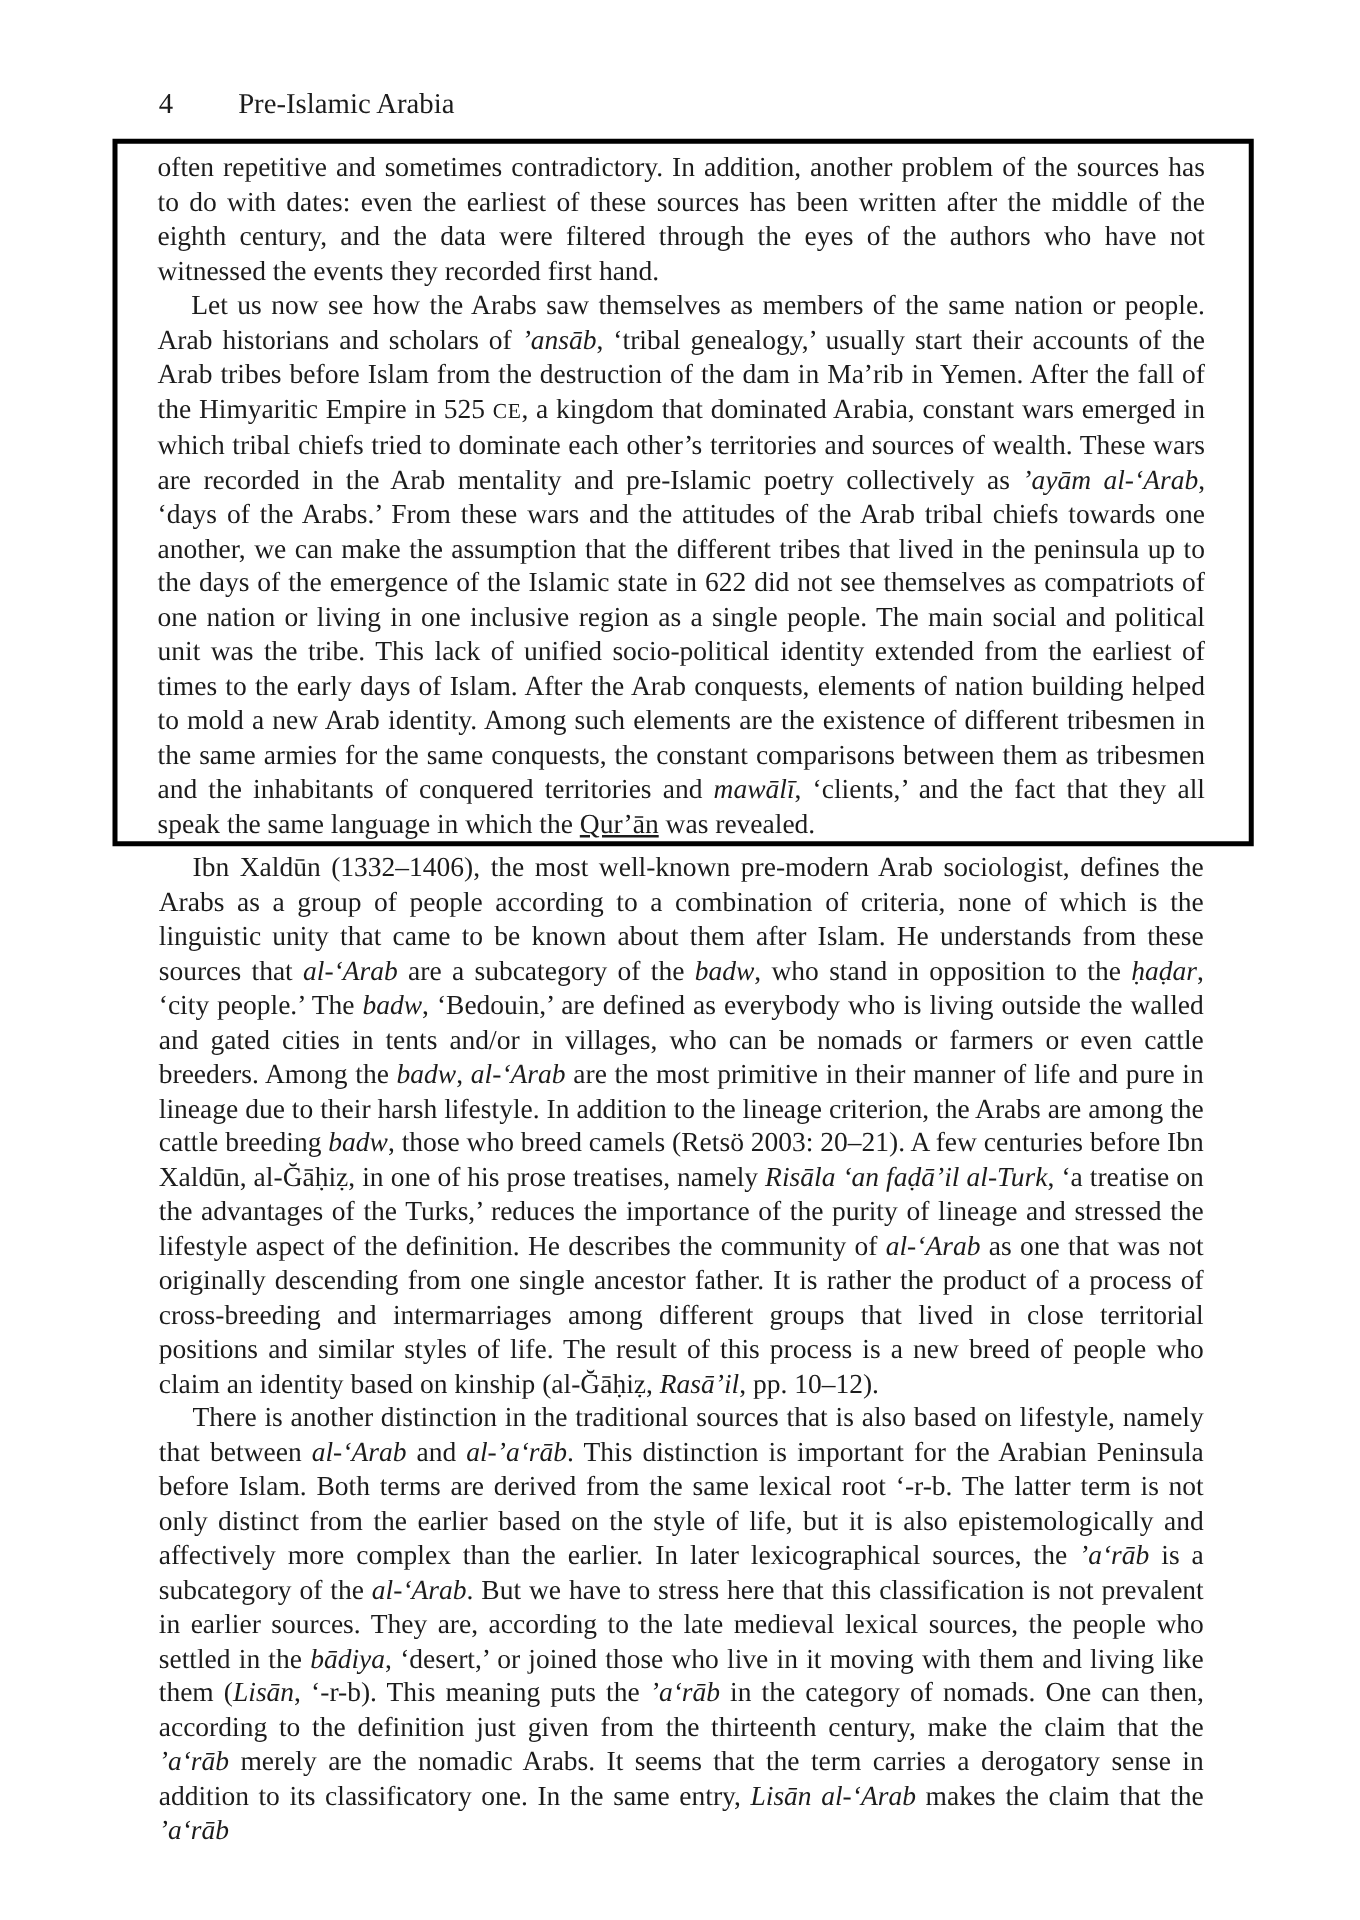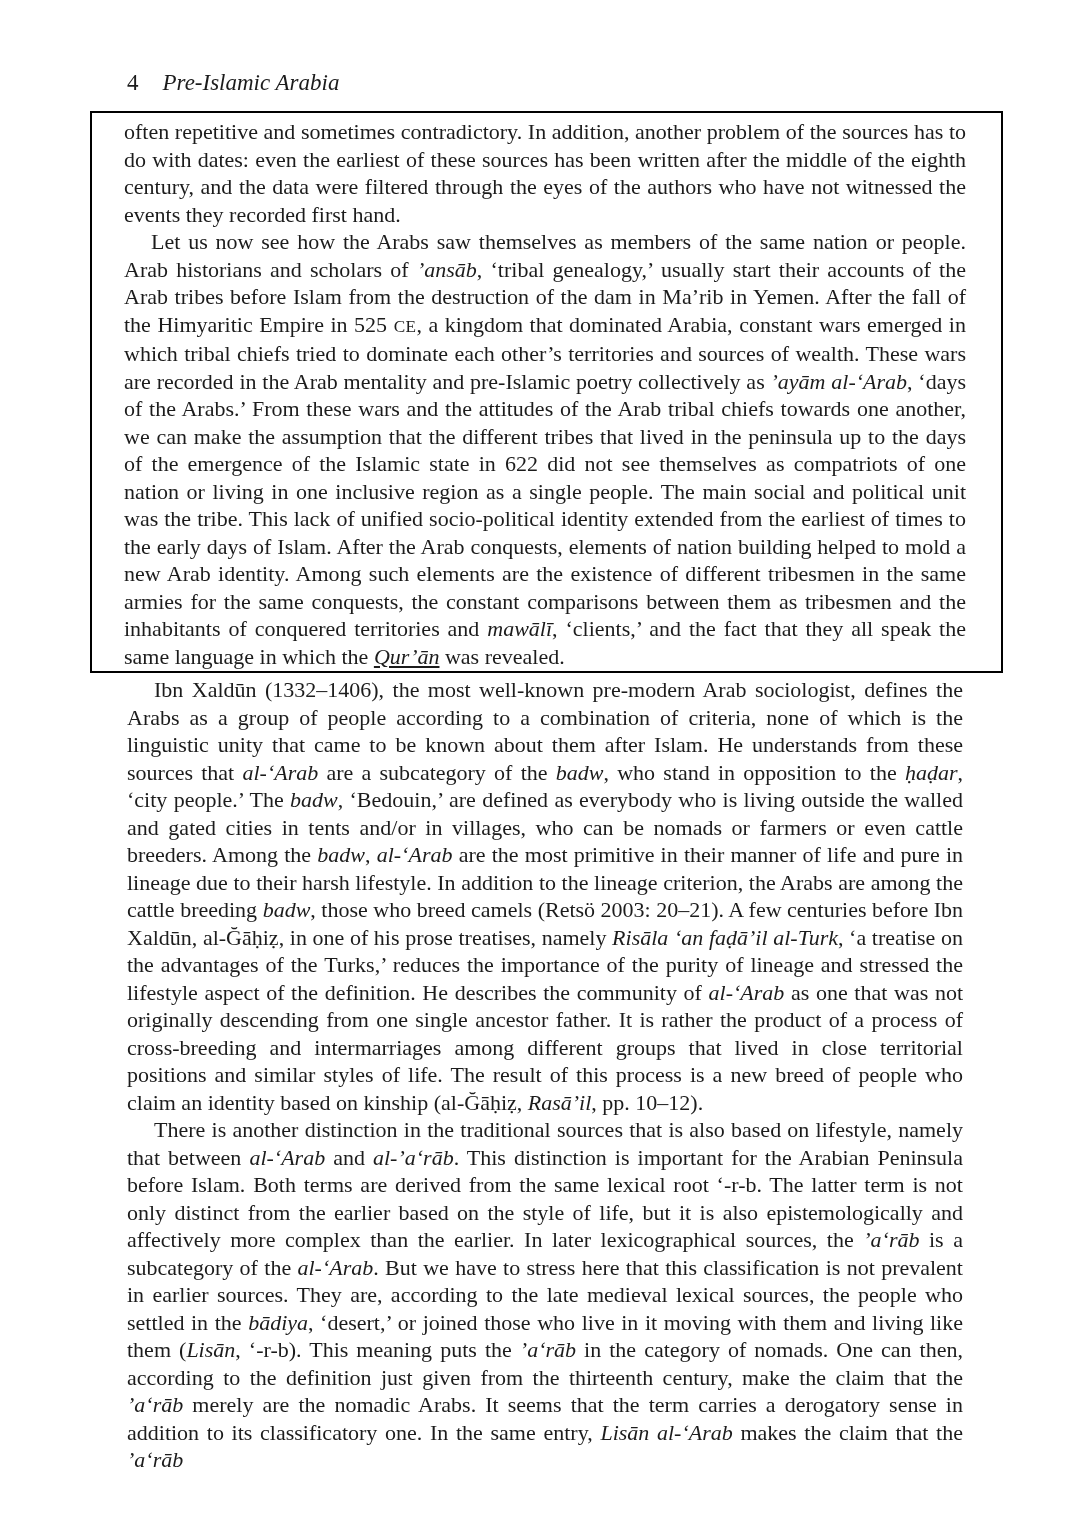--- a/index.html
+++ b/index.html
@@ -16,46 +16,46 @@
     overflow: hidden;
   }
   .running-header {
     position: absolute;
     left: 127px; top: 70px;
     font-size: 23px;
     color: #1c1c1c;
     white-space: nowrap;
   }
   .running-header .pgnum { font-style: normal; }
-  .running-header .title { font-style: italic; margin-left: 24px; }
+  .running-header .title { margin-left: 52px; }
 
   .content {
     position: absolute;
     left: 90px; top: 111px;
     width: 913px;
     box-sizing: border-box;
     font-size: 22px;
     line-height: 27.5px;
   }
   .highlight-box {
     box-sizing: border-box;
-    border: 2px solid #15803d;
+    border: 4px solid #15803d;
     padding: 5px 35px 1px 32px;
   }
   .after-box {
     padding: 3px 40px 0 37px;
   }
   p.para {
     margin: 0;
     text-align: justify;
   }
   p.indent { text-indent: 27px; }
   .seg-normal { font-style: normal; }
   .seg-italic { font-style: italic; font-family: Liberation Serif, serif; }
-  .seg-italic-underline { font-style: italic; text-decoration: underline; }
+  .seg-italic-underline { text-decoration: underline; }
   .seg-smallcaps { font-size: 0.78em; letter-spacing: 0.5px; font-family: Liberation Serif, serif; }
 </style>
 </head>
 <body>
 
 <div class="page" style="background: rgb(255, 255, 255); color: rgb(28, 28, 28);">
 
   <div class="running-header">
     <span class="pgnum">4</span><span class="title">Pre-Islamic Arabia</span>
   </div>

